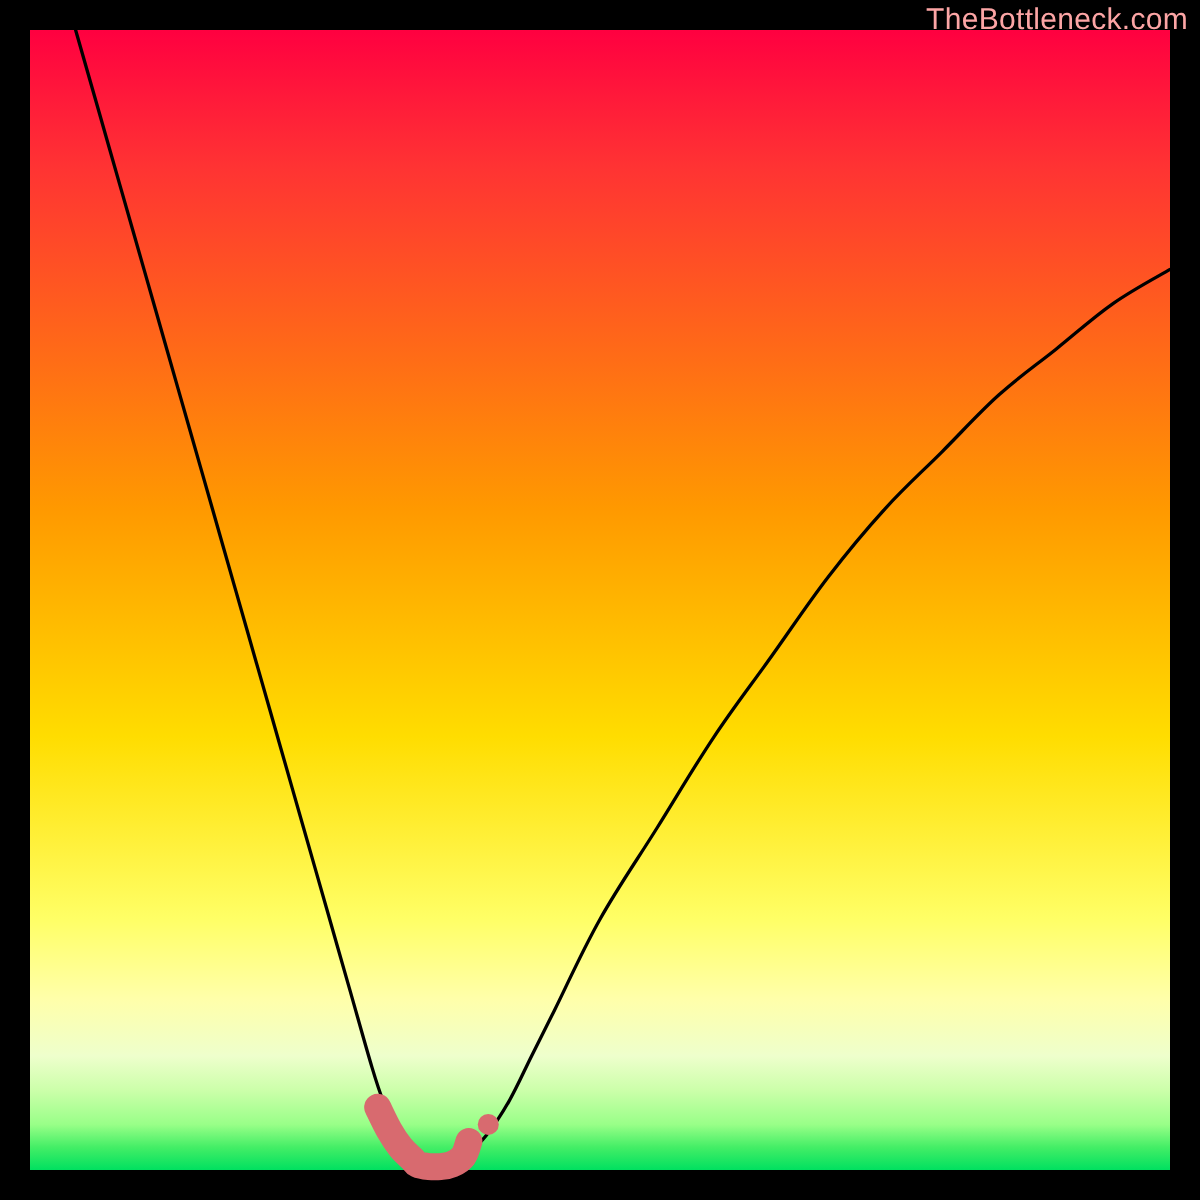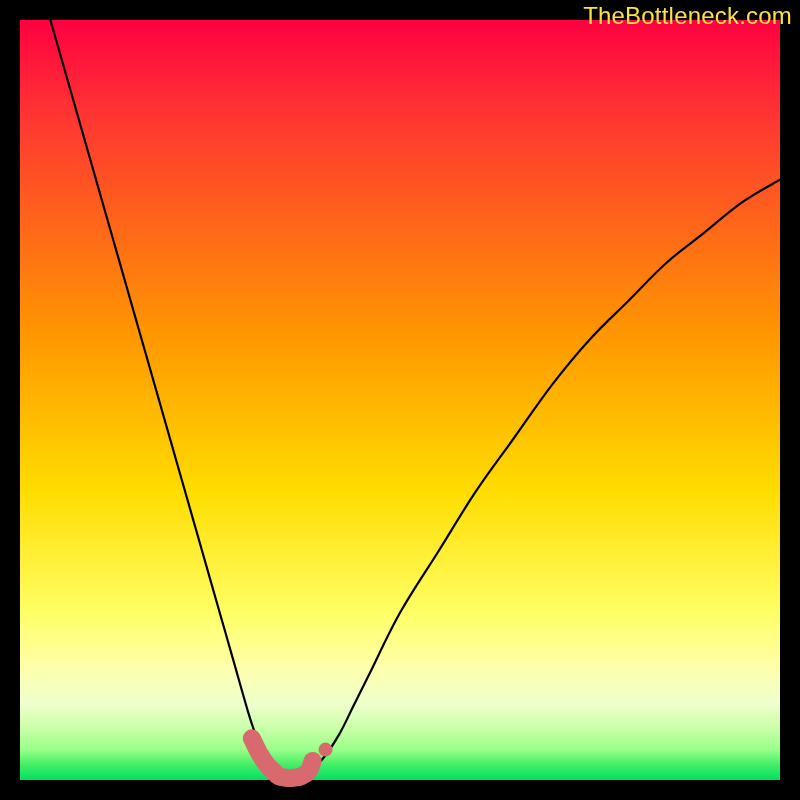--- a/index.html
+++ b/index.html
@@ -38,22 +38,22 @@
       #ccffaa 93%,
       #99ff88 96%,
       #44ee66 98%,
       #00e060 100%
     );
   }
   .watermark {
     position: absolute;
     top: 2px;
     right: 8px;
-    color: #fde047;
-    font-size: 24px;
+    color: #fca5a5;
+    font-size: 20px;
     font-weight: 400;
     letter-spacing: 0.2px;
     z-index: 5;
   }
   svg.overlay {
     position: absolute;
     top: 20px;
     left: 20px;
     width: 760px;
     height: 760px;

